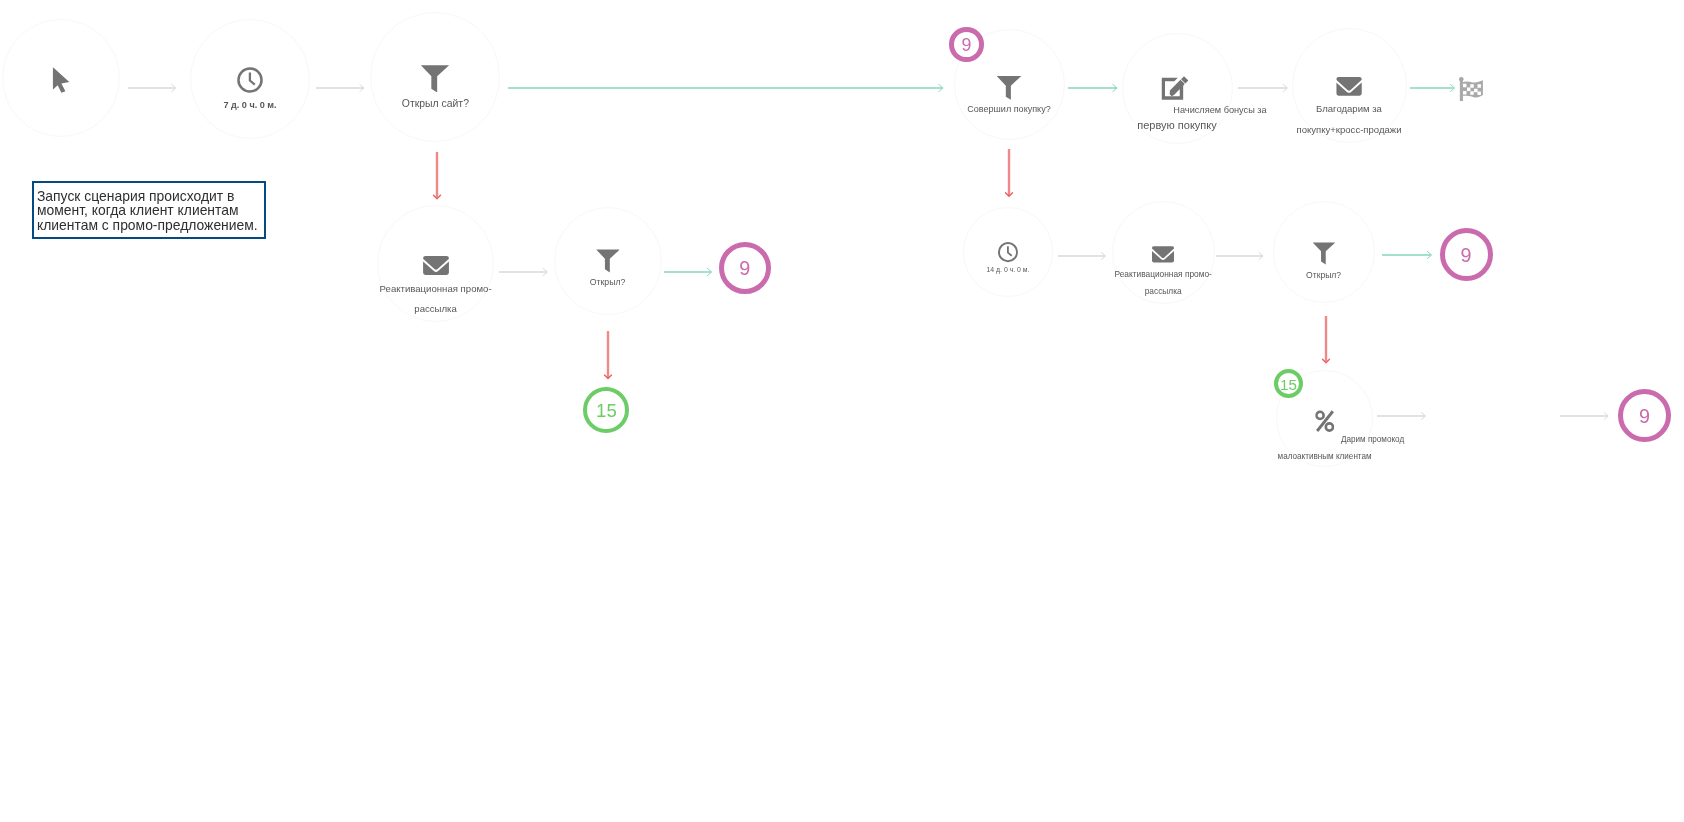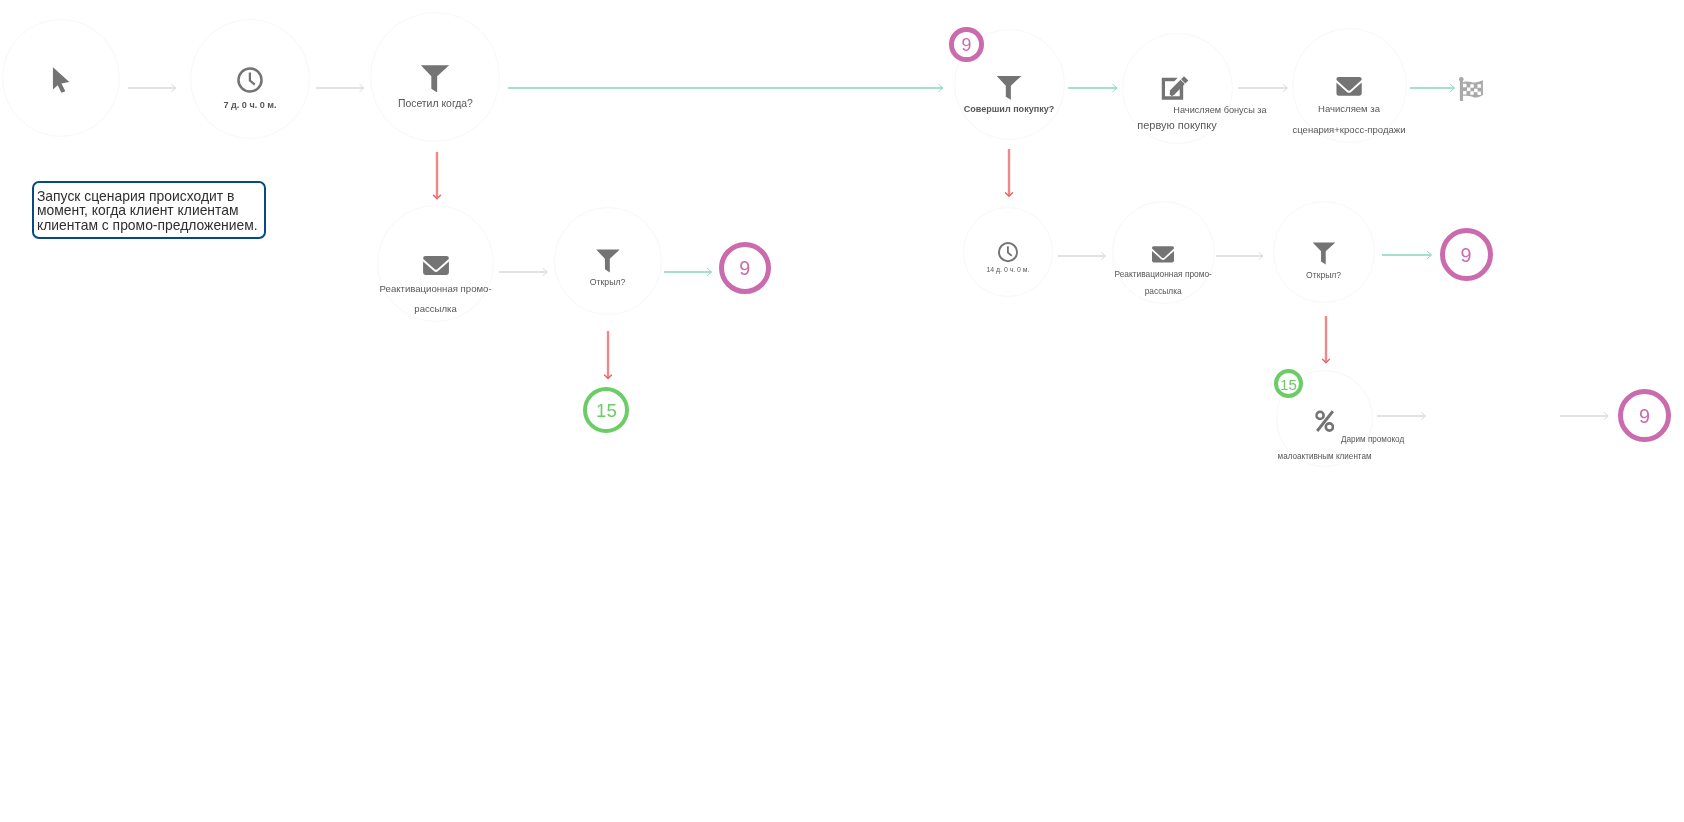--- a/index.html
+++ b/index.html
@@ -100,43 +100,43 @@
       <span class="nicon" style="top:46.65px;margin-left:-0.20px;"><svg viewBox="0 0 26 26" width="25.90" height="25.90">
           <circle cx="13" cy="13" r="11.6" fill="none" stroke="#747474" stroke-width="2.5"></circle>
           <path d="M12.9 5.6 L12.9 13.6 L17.8 17.6" fill="none" stroke="#747474" stroke-width="2.3"></path>
         </svg></span>
       <span class="nlabel" style="top:80.94px;font-size:9.10px;font-weight:bold;">7 д. 0 ч. 0 м.</span>
     </div>
 <div class="node" style="left:370.4px;top:11.9px;width:130px;height:130px;">
       <span class="nicon" style="top:51.75px;margin-left:0.00px;"><svg viewBox="0 0 30 29" width="28.30" height="27.70">
           <path d="M0 0 H30 L17.3 11.7 V29 L11.1 25.1 V11.7 Z" fill="#747474"></path>
         </svg></span>
-      <span class="nlabel" style="top:86.54px;font-size:10.43px;">Посетил когда?</span>
-    </div>
-<div class="node" style="left:953.5px;top:29.2px;width:111px;height:111px;font-weight:bold;">
+      <span class="nlabel" style="top:86.54px;font-size:10.43px;">Открыл сайт?</span>
+    </div>
+<div class="node" style="left:953.5px;top:29.2px;width:111px;height:111px;">
       <span class="nicon" style="top:45.65px;margin-left:0.30px;"><svg viewBox="0 0 30 29" width="24.60" height="23.90">
           <path d="M0 0 H30 L17.3 11.7 V29 L11.1 25.1 V11.7 Z" fill="#747474"></path>
         </svg></span>
       <span class="nlabel" style="top:74.94px;font-size:9.06px;">Совершил покупку?</span>
     </div>
 <div class="node" style="left:1121.5px;top:32.9px;width:111px;height:111px;">
       <span class="nicon" style="top:41.25px;margin-left:-2.30px;"><svg viewBox="0 0 26.5 24.5" width="27.00" height="24.90">
           <path d="M0 2.8 H16.0 L12.6 6.2 H3.4 V21.0 H17.9 V10.0 L21.3 6.6 V24.4 H0 Z" fill="#747474"></path>
           <path d="M7.95 18.95 L8.44 14.92 L18.63 4.73 L22.87 8.97 L12.26 19.58 L9.93 20.93 Z" fill="#747474"></path>
           <path d="M19.23 4.13 L22.13 1.23 L26.37 5.47 L23.47 8.37 Z" fill="#747474"></path>
         </svg></span>
       <span class="nlabel" style="top:72.52px;font-size:9.20px;margin-left:43px;">Начисляем бонусы за</span>
       <span class="nlabel" style="top:86px;font-size:11px;">первую покупку</span>
     </div>
 <div class="node" style="left:1291.5px;top:27.5px;width:115px;height:115px;">
       <span class="nicon" style="top:48.70px;margin-left:0.00px;"><svg viewBox="0 0 26 19" width="25.50" height="18.80">
           <path d="M2.4 0 H23.6 A2.4 2.4 0 0 1 26 2.4 V2.7 L14.6 13.1 A2.4 2.4 0 0 1 11.4 13.1 L0 2.7 V2.4 A2.4 2.4 0 0 1 2.4 0 Z M0 5.6 L10.9 15.2 A3.3 3.3 0 0 0 15.1 15.2 L26 5.6 V16.6 A2.4 2.4 0 0 1 23.6 19 H2.4 A2.4 2.4 0 0 1 0 16.6 Z" fill="#747474"></path>
         </svg></span>
-      <span class="nlabel" style="top:75.87px;font-size:9.55px;">Начисляем за</span>
-      <span class="nlabel" style="top:96.37px;font-size:9.55px;">сценария+кросс-продажи</span>
+      <span class="nlabel" style="top:75.87px;font-size:9.55px;">Благодарим за</span>
+      <span class="nlabel" style="top:96.37px;font-size:9.55px;">покупку+кросс-продажи</span>
     </div>
 <div class="node" style="left:377.1px;top:205.2px;width:117px;height:117px;">
       <span class="nicon" style="top:49.65px;margin-left:0.00px;"><svg viewBox="0 0 26 19" width="26.20" height="18.90">
           <path d="M2.4 0 H23.6 A2.4 2.4 0 0 1 26 2.4 V2.7 L14.6 13.1 A2.4 2.4 0 0 1 11.4 13.1 L0 2.7 V2.4 A2.4 2.4 0 0 1 2.4 0 Z M0 5.6 L10.9 15.2 A3.3 3.3 0 0 0 15.1 15.2 L26 5.6 V16.6 A2.4 2.4 0 0 1 23.6 19 H2.4 A2.4 2.4 0 0 1 0 16.6 Z" fill="#747474"></path>
         </svg></span>
       <span class="nlabel" style="top:77.36px;font-size:9.60px;">Реактивационная промо-</span>
       <span class="nlabel" style="top:97.86px;font-size:9.60px;">рассылка</span>
     </div>
 <div class="node" style="left:553.6px;top:206.6px;width:108px;height:108px;">
       <span class="nicon" style="top:41.85px;margin-left:0.10px;"><svg viewBox="0 0 30 29" width="23.70" height="23.90">
@@ -191,18 +191,18 @@
     </div>
 <div class="badge" style="left:1439.5px;top:228.2px;width:53px;height:53px;border:5.4px solid #ca6bae;">
       <span style="color:#ca6bae;font-size:19.8px;line-height:1;position:relative;top:1.29px;transform:translateZ(0);backface-visibility:hidden;">9</span>
     </div>
 <div class="badge" style="left:1274.0px;top:368.7px;width:29px;height:29px;border:4.6px solid #6ccc66;">
       <span style="color:#6ccc66;font-size:15.1px;line-height:1;position:relative;top:0.98px;transform:translateZ(0);backface-visibility:hidden;">15</span>
     </div>
 <div class="badge" style="left:1618.0px;top:388.8px;width:53px;height:53px;border:5.4px solid #ca6bae;">
       <span style="color:#ca6bae;font-size:19.8px;line-height:1;position:relative;top:1.29px;transform:translateZ(0);backface-visibility:hidden;">9</span>
     </div>
-<div class="annot" style="left:31.9px;top:181.0px;width:234.2px;height:57.6px;border-radius:7px;">
+<div class="annot" style="left:31.9px;top:181.0px;width:234.2px;height:57.6px;">
 <div class="aline">Запуск сценария происходит в</div>
 <div class="aline">момент, когда клиент клиентам</div>
 <div class="aline">клиентам с промо-предложением.</div>
 </div>
 </div>
 
 </body></html>

